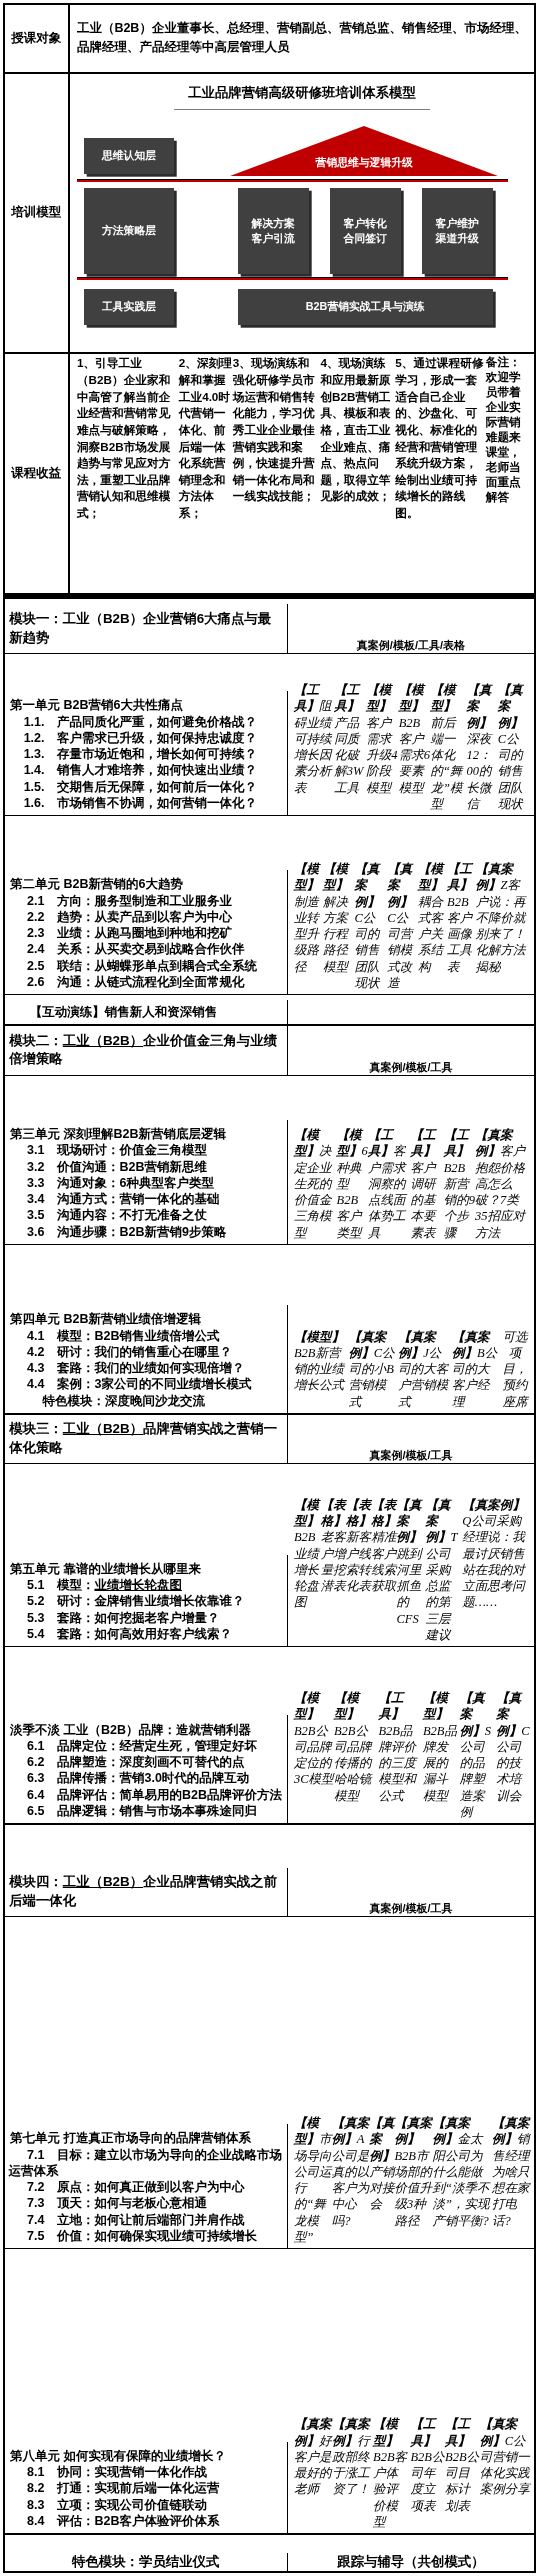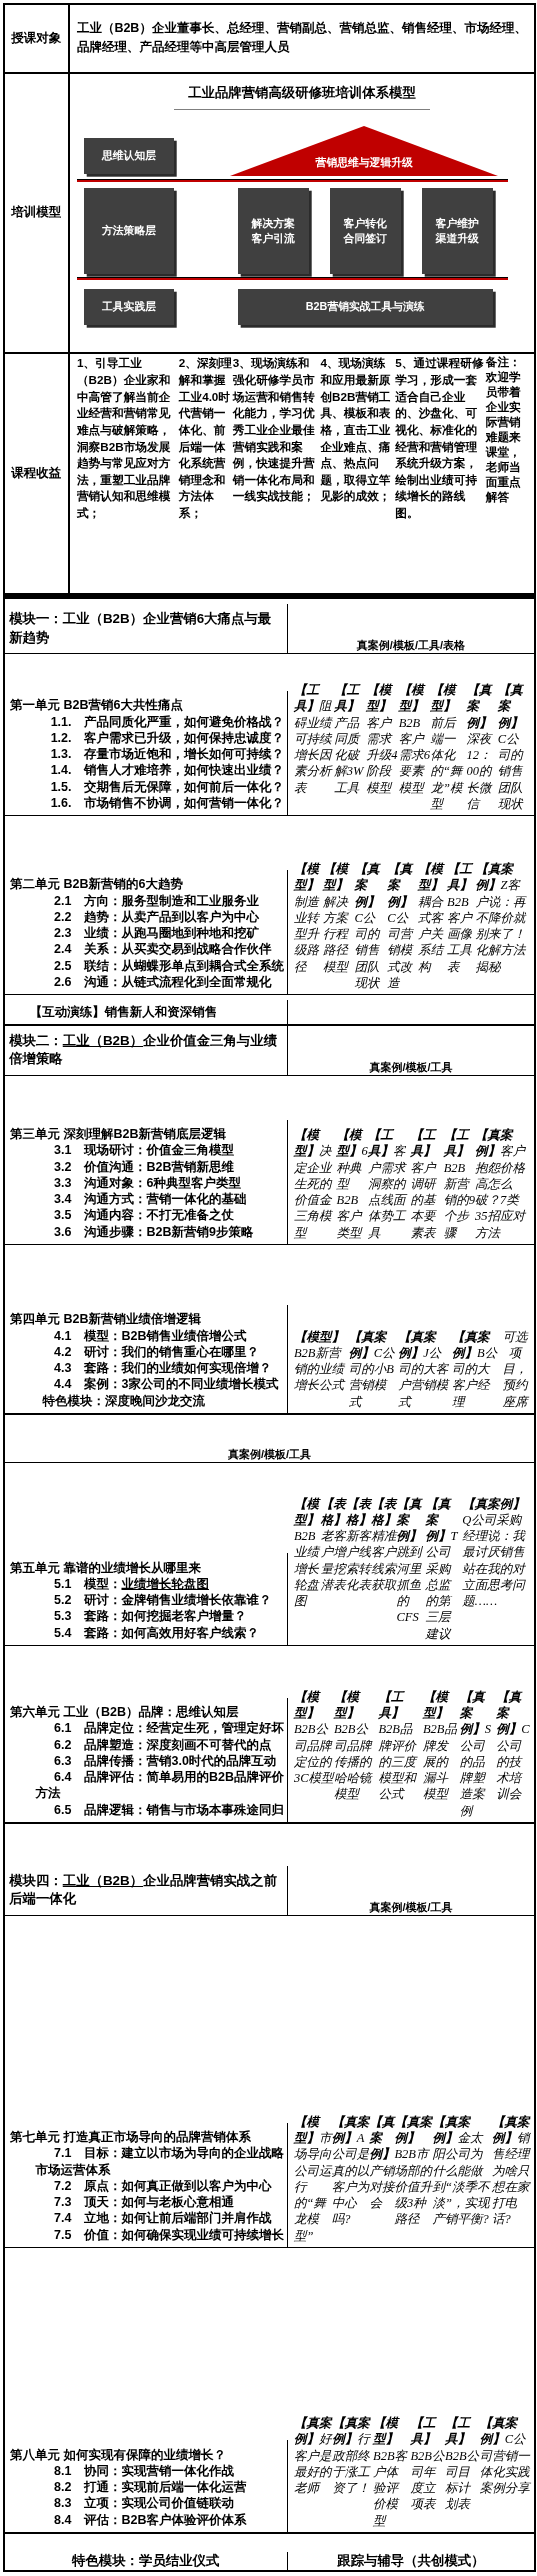--- a/index.html
+++ b/index.html
@@ -58,21 +58,21 @@
   .mh .sec-left { justify-content:center; padding:5.4px 3.6px 5.4px 4.5px;
     font-weight:bold; font-size:13.4px; line-height:1.4; display:block;
     display:flex; }
   .mh-left-text { display:block; }
   .uline { text-decoration:underline; }
   .mh .sec-right { align-items:center; justify-content:center;
     font-weight:bold; font-size:11px; text-align:center; }
   .unit .sec-left { padding:4.5px 1.8px 3.6px 1.8px; }
   .unit-title { font-weight:bold; font-size:12.5px; padding:1.8px 1.8px 0 3.6px; line-height:1.3; }
   .items { flex:1; display:flex; flex-direction:column; justify-content:space-evenly; }
-  .item { font-weight:bold; font-size:12.5px; line-height:1.3; padding-left:29px; }
+  .item { font-weight:bold; font-size:12.5px; line-height:1.3; padding-left:2px; }
   .item .num { display:inline-block; min-width:36px; text-align:right; margin-right:12.5px; }
   .item.extra { padding-left:36px; }
   .cases { flex:1; display:flex; flex-direction:row; justify-content:space-evenly;
     padding:2.7px 3.6px 2.7px 6.3px; }
   .case { font-family:"Liberation Serif","DejaVu Serif",serif; font-style:italic;
     font-size:12.5px; line-height:1.3; }
   .case .ctag { font-weight:bold; }
   .case.center { text-align:center; }
   .irow .sec-left { justify-content:center; font-weight:bold; font-size:12.5px;
     padding:3.6px 1.8px 3.6px 25px; }
@@ -299,20 +299,23 @@
             <div class="case"><span class="ctag">【真案例】</span><span>J公司的大客户营销模式</span></div>
 
             <div class="case"><span class="ctag">【真案例】</span><span>B公司的大客户经理</span></div>
 
             <div class="case center"><span class="ctag"></span><span>可选项目，预约座席</span></div>
           </div>
       </div>
     </div>
 
     <div class="sec mh" id="mh3">
+      <div class="sec-left">
+        <span class="mh-left-text"><span>模块三：</span><span class="uline">工业（B2B）</span><span>品牌营销实战之营销一体化策略</span></span>
+      </div>
       <div class="sec-right">真案例/模板/工具</div>
     </div>
 
     <div class="sec unit" id="u5">
       <div class="sec-left">
         <div class="unit-title">第五单元 靠谱的业绩增长从哪里来</div>
         <div class="items">
 
             <div class="item"><span class="num">5.1</span><span>模型：</span><span class="uline">业绩增长轮盘图</span></div>
 
@@ -338,21 +341,21 @@
 
             <div class="case"><span class="ctag">【真案例】</span><span>T公司采购总监的第三层建议</span></div>
 
             <div class="case"><span class="ctag">【真案例】</span><span>Q公司采购经理说：我最讨厌销售站在我的对立面思考问题……</span></div>
           </div>
       </div>
     </div>
 
     <div class="sec unit" id="u6">
       <div class="sec-left">
-        <div class="unit-title">第六单元 工业（B2B）品牌：思维认知层</div>
+        <div class="unit-title">淡季不淡 工业（B2B）品牌：造就营销利器</div>
         <div class="items">
 
             <div class="item"><span class="num">6.1</span><span>品牌定位：经营定生死，管理定好坏</span><span class="uline"></span></div>
 
             <div class="item"><span class="num">6.2</span><span>品牌塑造：深度刻画不可替代的点</span><span class="uline"></span></div>
 
             <div class="item"><span class="num">6.3</span><span>品牌传播：营销3.0时代的品牌互动</span><span class="uline"></span></div>
 
             <div class="item"><span class="num">6.4</span><span>品牌评估：简单易用的B2B品牌评价方法</span><span class="uline"></span></div>
 

